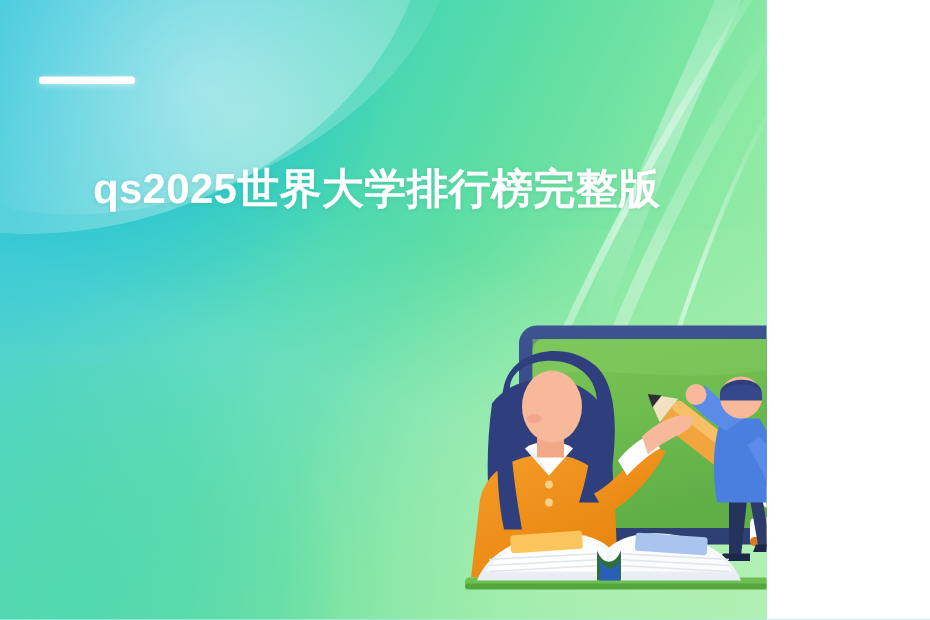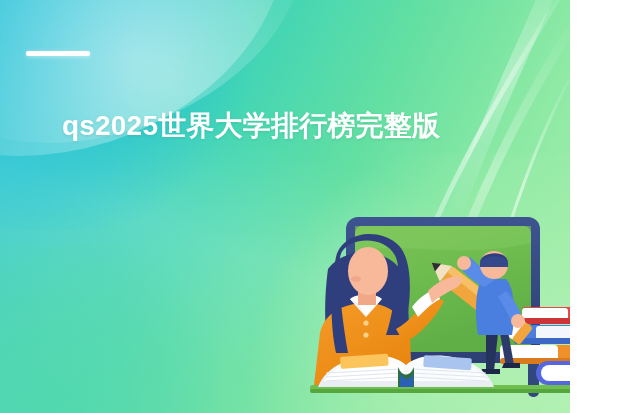--- a/index.html
+++ b/index.html
@@ -6,21 +6,21 @@
     margin: 0;
     padding: 0;
     background: #ffffff;
   }
   body {
     font-family: "Liberation Sans", "DejaVu Sans", sans-serif;
   }
 
   .banner {
     position: relative;
-    width: 570px;
+    width: 511px;
     height: 413px;
     overflow: hidden;
     background: #3ccfc0;
   }
 
   
   .bg-base {
     position: absolute;
     inset: 0;
     background: linear-gradient(115deg,

